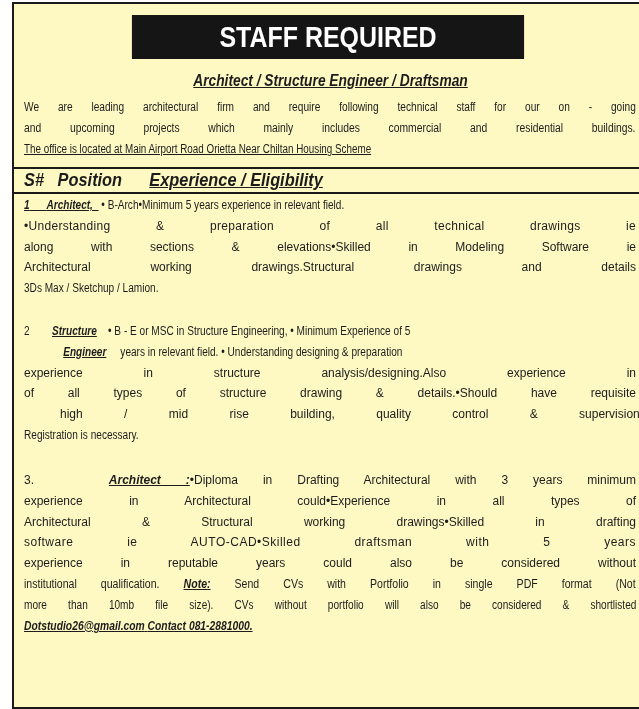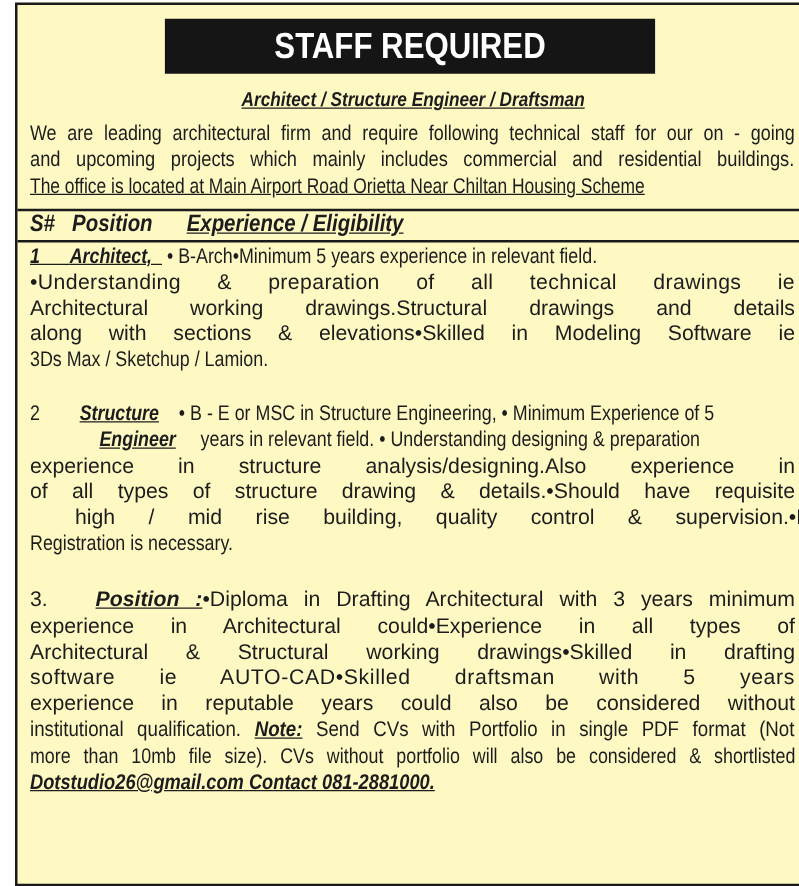--- a/index.html
+++ b/index.html
@@ -23,21 +23,21 @@
     }
     .line {
       position: absolute; left: 10px; width: 612px; font-size: 16.5px;
       white-space: nowrap; line-height: 20px;
     }
     .just { text-align: justify; text-align-last: justify; }
     .rule { position: absolute; left: 0; width: 100%; height: 2px; background: #1a1a1a; }
     .hdr { font-weight: bold; font-style: italic; font-size: 19px; }
     .bi { font-weight: bold; font-style: italic; }
     .u { text-decoration: underline; }
-    .block { position: absolute; left: 10px; width: 612px; font-size: 17px; line-height: 20.8px; }
+    .block { position: absolute; left: 10px; width: 612px; font-size: 12px; line-height: 20.8px; }
     .block p { margin: 0; white-space: nowrap; }
   </style>
 </head>
 <body>
 
 <div class="frame">
 
   <div class="title-bar">STAFF REQUIRED</div>
 
   <div class="subtitle">Architect / Structure Engineer / Draftsman</div>
@@ -59,22 +59,22 @@
   </div>
 
   <div class="rule" style="top:188px;"></div>
 
   <div class="block" style="top:191px;">
     <p style="transform:scaleX(0.84);transform-origin:left;">
       <span class="bi u"><span>1</span>&nbsp;&nbsp;&nbsp;&nbsp;&nbsp;&nbsp;<span>Architect,</span>&nbsp;&nbsp;</span>
       <span>• B-Arch•Minimum 5 years experience in relevant field.</span>
     </p>
     <p class="just" style="width:612px;letter-spacing:0.3px;">•Understanding &amp; preparation of all technical drawings ie</p>
+    <p class="just" style="width:612px;">along with sections &amp; elevations•Skilled in Modeling Software ie</p>
     <p class="just" style="width:612px;">Architectural working drawings.Structural drawings and details</p>
-    <p class="just" style="width:612px;">along with sections &amp; elevations•Skilled in Modeling Software ie</p>
     <p style="transform:scaleX(0.84);transform-origin:left;">3Ds Max / Sketchup / Lamion.</p>
   </div>
 
   <div class="block" style="top:317px;">
     <p style="transform:scaleX(0.84);transform-origin:left;width:729px;">
       <span>2</span>&nbsp;&nbsp;&nbsp;&nbsp;&nbsp;&nbsp;&nbsp;
       <span class="bi u">Structure</span>&nbsp;&nbsp;&nbsp;
       <span>• B - E or MSC in Structure Engineering, • Minimum Experience of 5</span>
     </p>
     <p style="transform:scaleX(0.84);transform-origin:left;">
@@ -84,21 +84,21 @@
     </p>
     <p class="just" style="width:612px;">experience in structure analysis/designing.Also experience in</p>
     <p class="just" style="width:612px;">of all types of structure drawing &amp; details.•Should have requisite</p>
     <p class="just" style="width:612px;margin-left:36px;">high / mid rise building, quality control &amp; supervision.•PEC</p>
     <p style="transform:scaleX(0.84);transform-origin:left;">Registration is necessary.</p>
   </div>
 
   <div class="block" style="top:466px;">
     <p class="just" style="width:612px;">
       <span>3.</span>&nbsp;&nbsp;
-      <span class="bi u">Position :</span><span>•Diploma in Drafting Architectural with 3 years minimum</span>
+      <span class="bi u">Architect :</span><span>•Diploma in Drafting Architectural with 3 years minimum</span>
     </p>
     <p class="just" style="width:612px;">experience in Architectural could•Experience in all types of</p>
     <p class="just" style="width:612px;">Architectural &amp; Structural working drawings•Skilled in drafting</p>
     <p class="just" style="width:612px;letter-spacing:0.5px;">software ie AUTO-CAD•Skilled draftsman with 5 years</p>
     <p class="just" style="width:612px;">experience in reputable years could also be considered without</p>
   </div>
 
   <div class="block" style="top:570px;">
     <p class="just" style="transform:scaleX(0.88);transform-origin:left;width:695px;">
       <span>institutional qualification.</span>

